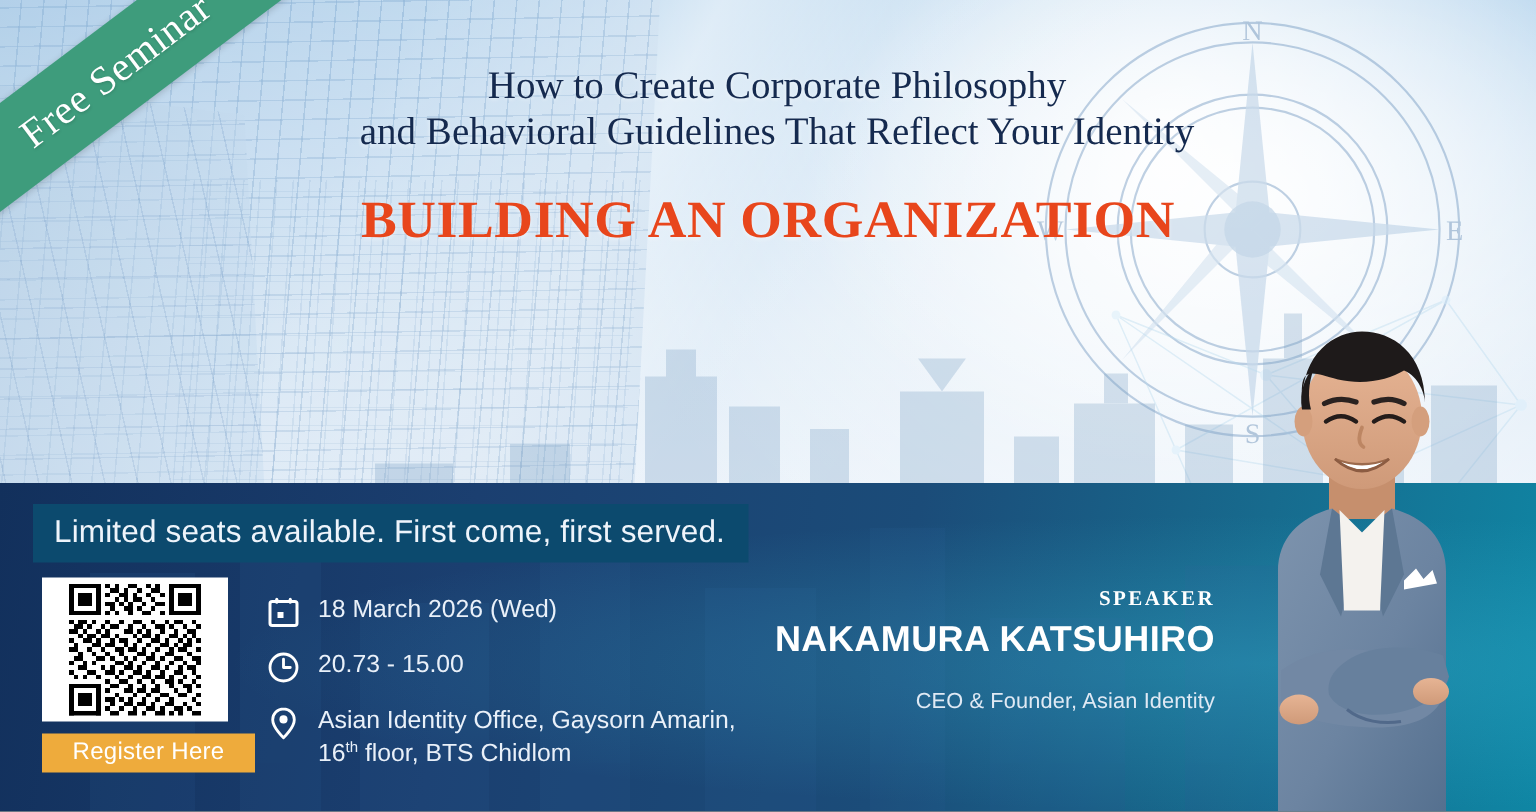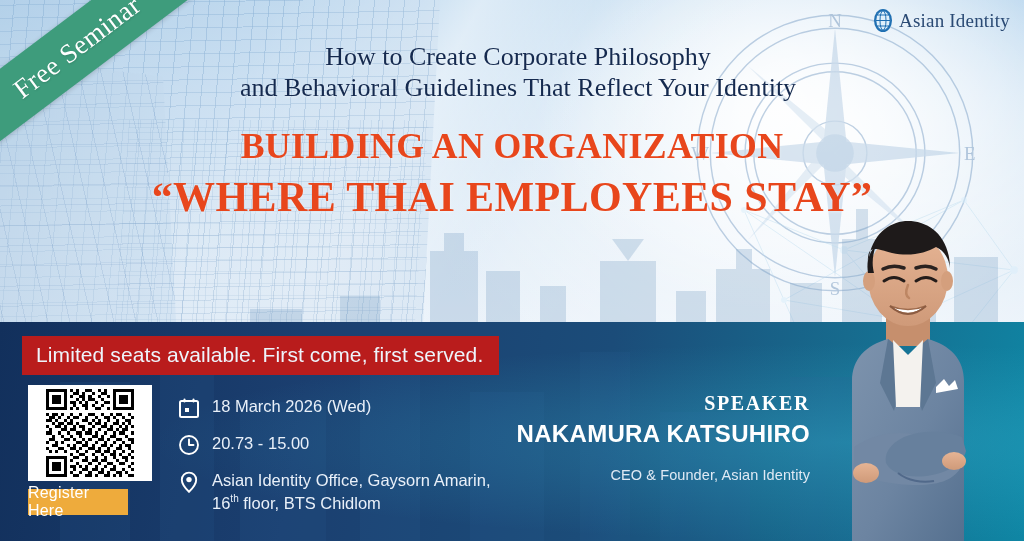--- a/index.html
+++ b/index.html
@@ -119,53 +119,53 @@
     font-family:"Liberation Serif",serif;font-weight:bold;
     color:#e8461c;white-space:nowrap;
     text-shadow:0 1px 3px rgba(255,255,255,.45);
   }
   .h1{font-size:35px;margin-top:22px;letter-spacing:.4px;transform:scaleX(1.02);}
   .h2{font-size:42px;margin-top:6px;letter-spacing:.4px;}
 
   
   .seats{
     position:absolute;left:22px;top:336px;
-    background:#b91c1c;
+    background:#0c4a6e;
     padding:7px 16px 8px 14px;
   }
   .seats span{
     color:#eef4fb;font-size:21px;letter-spacing:.1px;white-space:nowrap;
   }
 
   
   .qr-block{position:absolute;left:28px;top:385px;width:130px;}
   .qr{width:124px;height:96px;background:#fff;padding:4px;}
   .qr svg{display:block;width:100%;height:100%;}
   .register{
-    margin-top:8px;width:100px;height:26px;background:#eeab3c;
+    margin-top:8px;width:142px;height:26px;background:#eeab3c;
     display:flex;align-items:center;justify-content:center;
     color:#ffffff;font-size:16px;letter-spacing:.2px;cursor:pointer;
   }
 
   
   .details{position:absolute;left:178px;top:396px;width:360px;color:#e8eff8;}
   .row{display:flex;align-items:flex-start;gap:12px;margin-bottom:14px;}
   .row:last-child{margin-bottom:0;}
   .ico{width:22px;height:22px;flex:0 0 22px;margin-top:1px;}
   .ico svg{display:block;width:100%;height:100%;}
   .rtext{font-size:16.5px;line-height:1.32;color:#e9f0f9;}
   .rtext sup{font-size:10px;vertical-align:super;}
 
   
   .speaker{
     position:absolute;left:480px;top:392px;width:330px;text-align:right;
     color:#ffffff;
   }
   .sp-label{
-    font-family:"Liberation Serif",serif;font-weight:bold;font-size:20px;
+    font-family:"Liberation Serif",serif;font-weight:bold;font-size:14px;
     letter-spacing:1.6px;
   }
   .sp-name{
     font-family:Liberation Sans, sans-serif;font-weight:bold;font-size:24px;
     line-height:1.22;letter-spacing:.3px;margin-top:4px;
   }
   .sp-role{font-size:14.5px;color:#dfe9f4;margin-top:19px;letter-spacing:.1px;}
 
   
   .portrait{position:absolute;right:0;bottom:0;width:230px;height:330px;}
@@ -272,40 +272,25 @@
         </g>
       </svg>
     </div>
     <div class="navy-sheen"></div>
   </div>
 
   <div class="ribbon">
     <span>Free Seminar</span>
   </div>
 
-  <div class="logo">
-    <span class="logo-mark">
-      <svg viewBox="0 0 20 25">
-        <ellipse cx="10" cy="12.5" rx="9" ry="11.5" fill="#1f6fb2"></ellipse>
-        <ellipse cx="10" cy="12.5" rx="7.2" ry="9.8" fill="#dff0fb"></ellipse>
-        <g stroke="#1f6fb2" stroke-width="1" fill="none">
-          <ellipse cx="10" cy="12.5" rx="7.2" ry="9.8"></ellipse>
-          <ellipse cx="10" cy="12.5" rx="3" ry="9.8"></ellipse>
-          <path d="M3 12.5 H17 M4.3 7 H15.7 M4.3 18 H15.7"></path>
-        </g>
-      </svg>
-    </span>
-    <span class="logo-text">Asian Identity</span>
-  </div>
 
   <div class="titles">
     <div class="t1">How to Create Corporate Philosophy</div>
     <div class="t2">and Behavioral Guidelines That Reflect Your Identity</div>
     <div class="h1">BUILDING AN ORGANIZATION</div>
-    <div class="h2">“WHERE THAI EMPLOYEES STAY”</div>
   </div>
 
   <div class="seats">
     <span>Limited seats available. First come, first served.</span>
   </div>
 
   <div class="qr-block">
     <div class="qr">
       <svg viewBox="0 0 29 29" shape-rendering="crispEdges">
         <rect width="29" height="29" fill="#fff"></rect>

